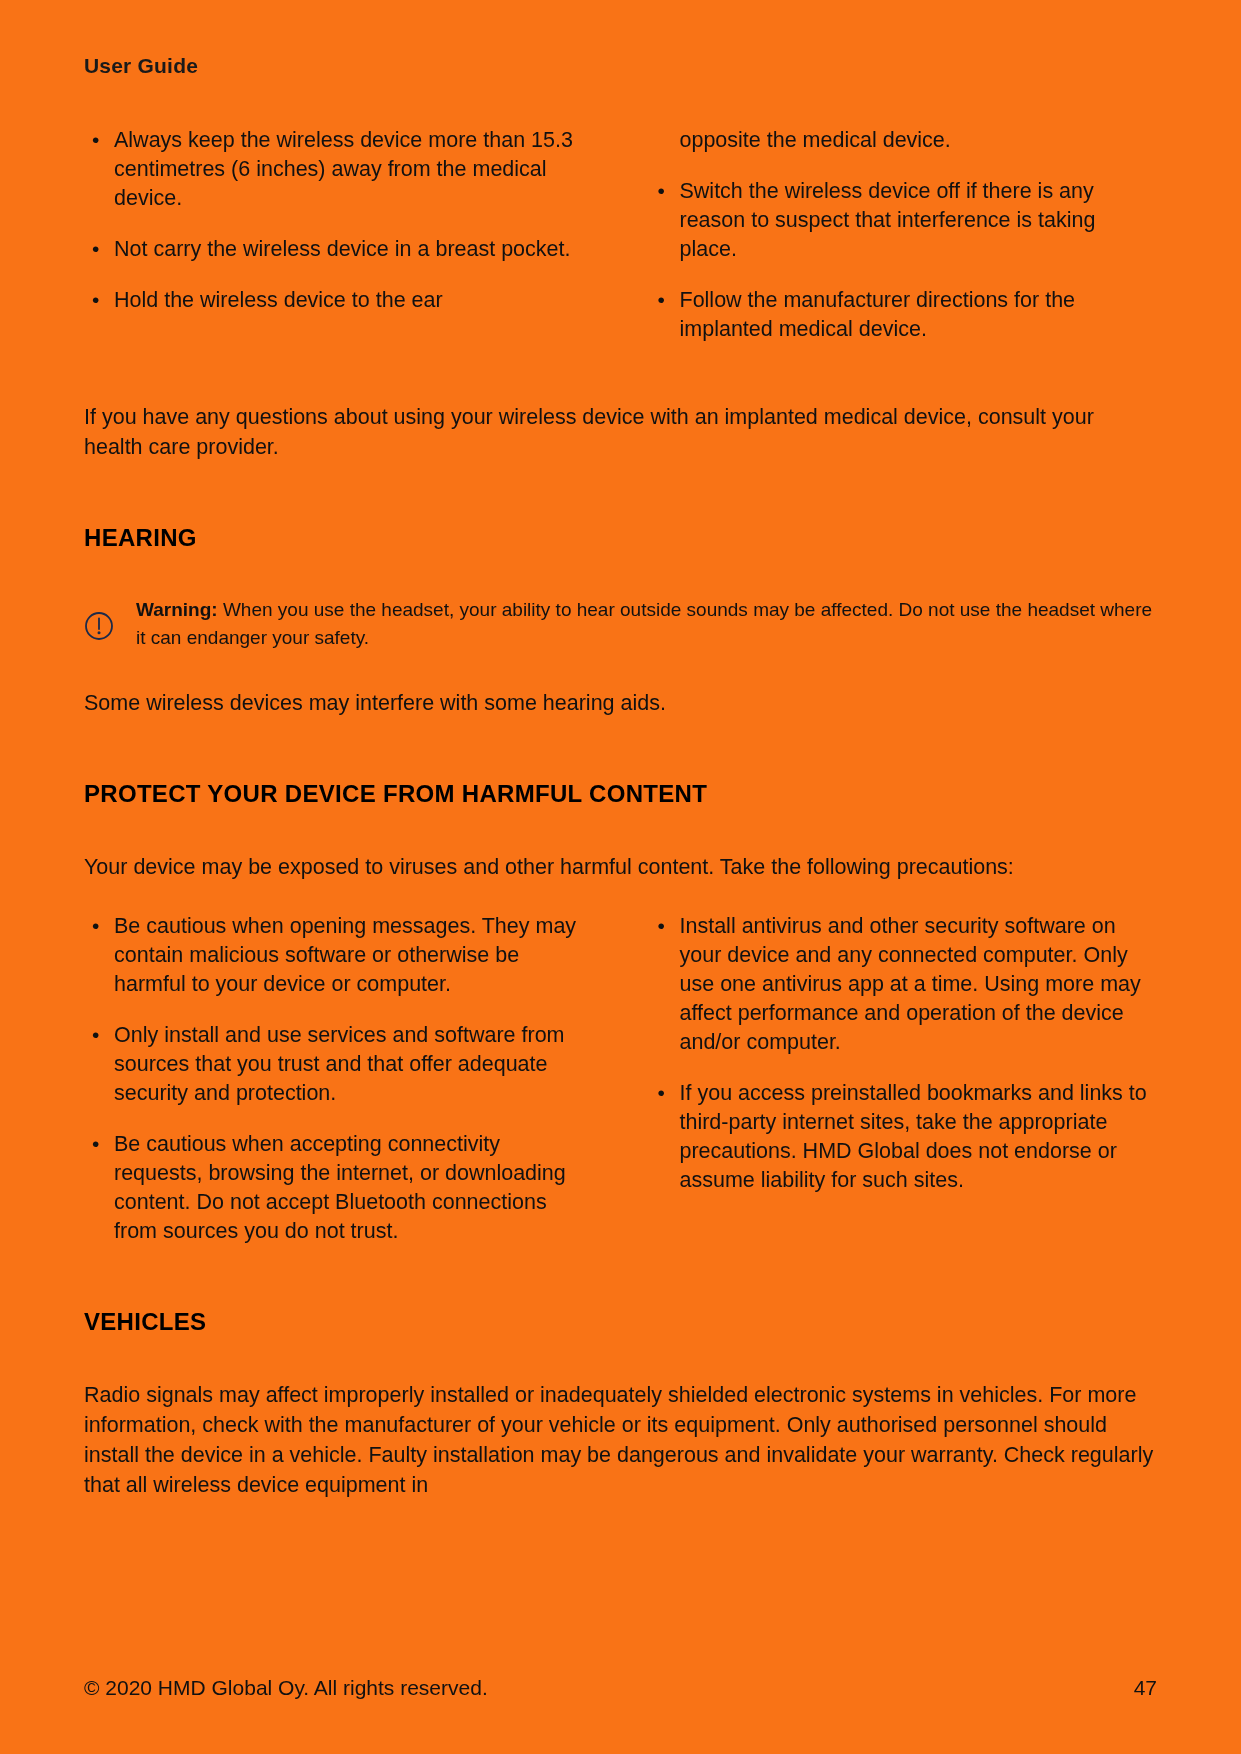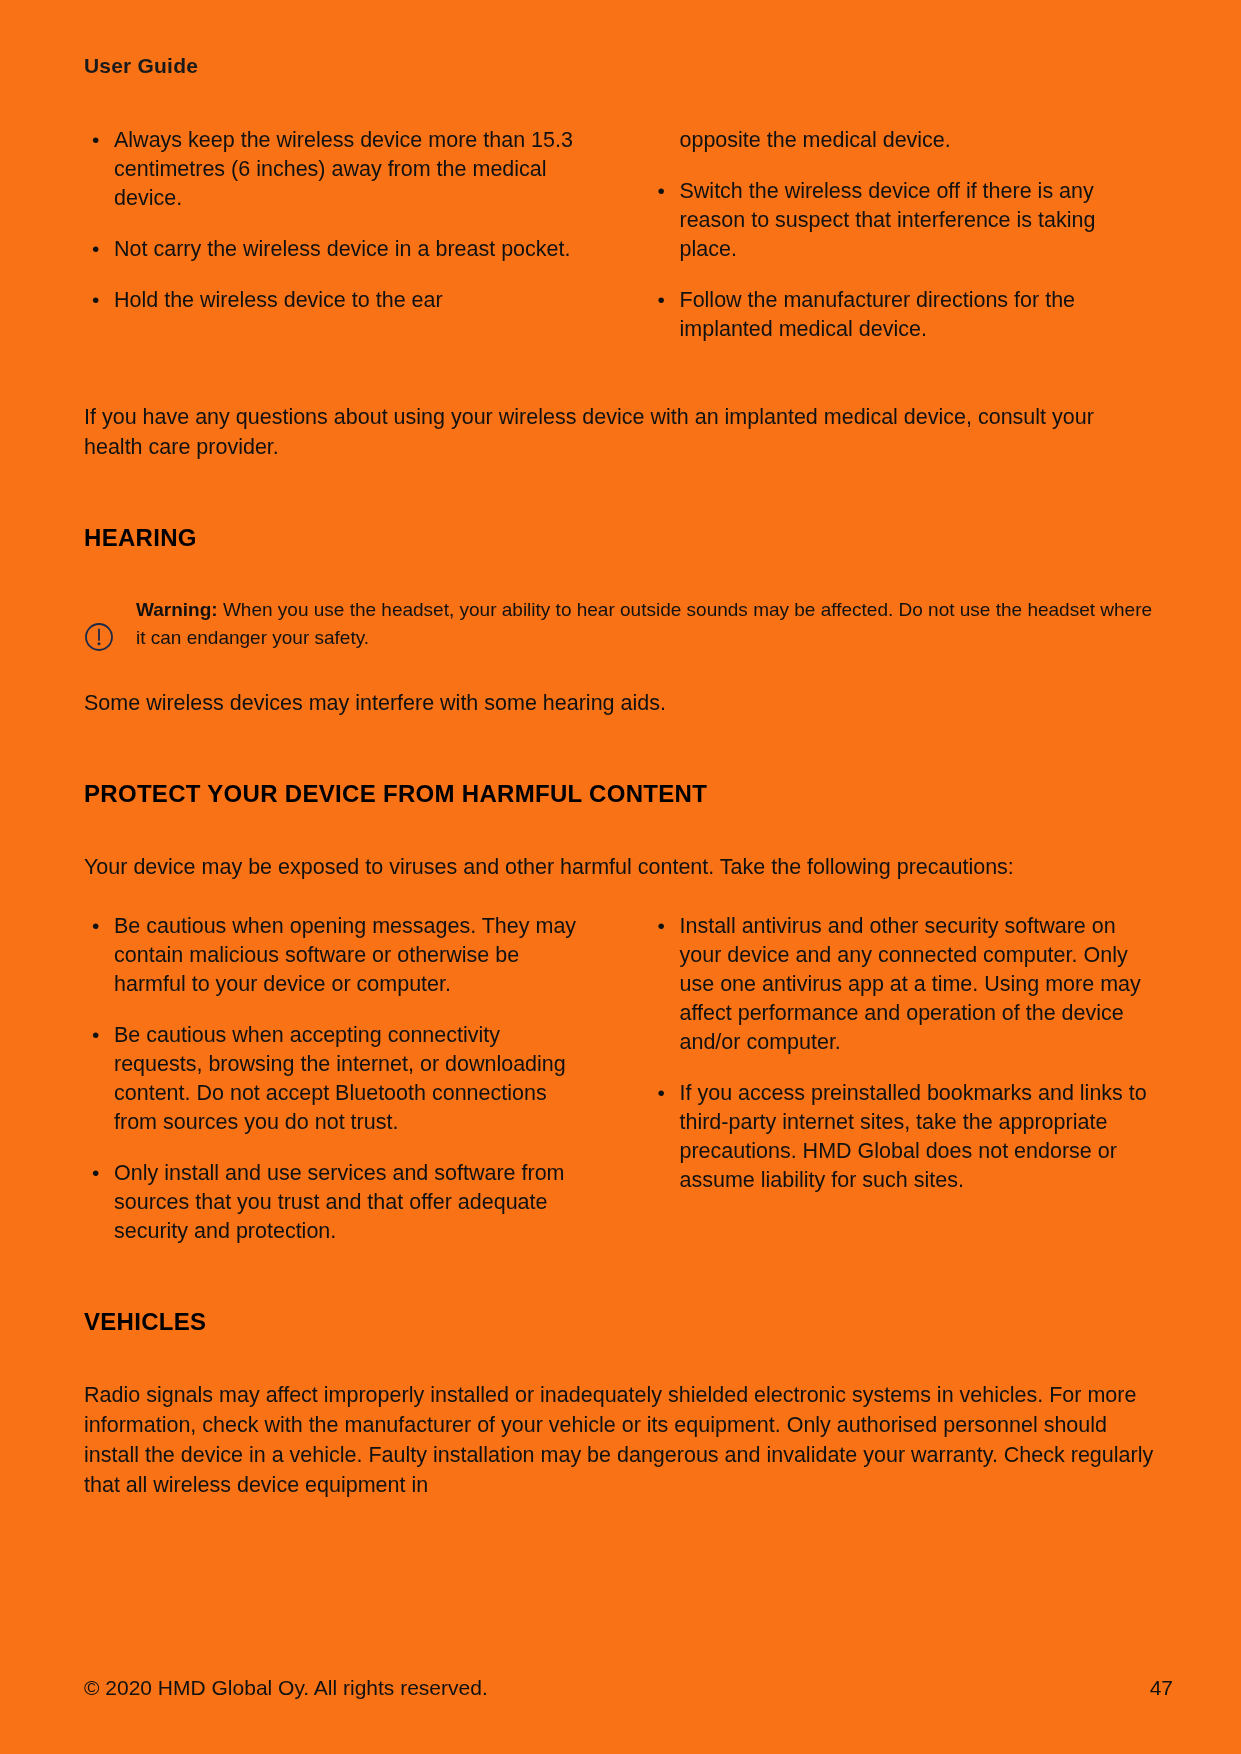--- a/index.html
+++ b/index.html
@@ -84,21 +84,21 @@
     padding-left: 30px;
     font-size: 21.5px;
     line-height: 29px;
     color: #111111;
     margin: 0 0 22px 0;
   }
 
   
   .warning-note {
     display: flex;
-    align-items: flex-end;
+    align-items: center;
     column-gap: 22px;
   }
   .warn-icon {
     flex: 0 0 auto;
     width: 30px;
     height: 30px;
     margin-top: 4px;
   }
   .warn-body {
     font-size: 19px;
@@ -107,21 +107,21 @@
     flex: 1 1 auto;
   }
   .warn-label {
     font-weight: bold;
   }
 
   
   .footer {
     position: absolute;
     left: 84px;
-    right: 68px;
+    right: 84px;
     bottom: 54px;
     display: flex;
     justify-content: space-between;
     align-items: baseline;
     font-size: 21px;
     color: #111111;
   }
   .footer .page-num { font-weight: normal; }
 
   
@@ -197,22 +197,22 @@
 
   <p class="body-para">Your device may be exposed to viruses and other harmful content. Take the following precautions:</p>
 
   <div class="gap-d"></div>
 
   <div class="two-col">
 
     <div class="col">
       <ul class="bullets">
         <li>Be cautious when opening messages. They may contain malicious software or otherwise be harmful to your device or computer.</li>
+        <li>Only install and use services and software from sources that you trust and that offer adequate security and protection.</li>
         <li>Be cautious when accepting connectivity requests, browsing the internet, or downloading content. Do not accept Bluetooth connections from sources you do not trust.</li>
-        <li>Only install and use services and software from sources that you trust and that offer adequate security and protection.</li>
       </ul>
     </div>
 
     <div class="col">
       <ul class="bullets">
         <li>Install antivirus and other security software on your device and any connected computer. Only use one antivirus app at a time. Using more may affect performance and operation of the device and/or computer.</li>
         <li>If you access preinstalled bookmarks and links to third-party internet sites, take the appropriate precautions. HMD Global does not endorse or assume liability for such sites.</li>
       </ul>
     </div>
 

